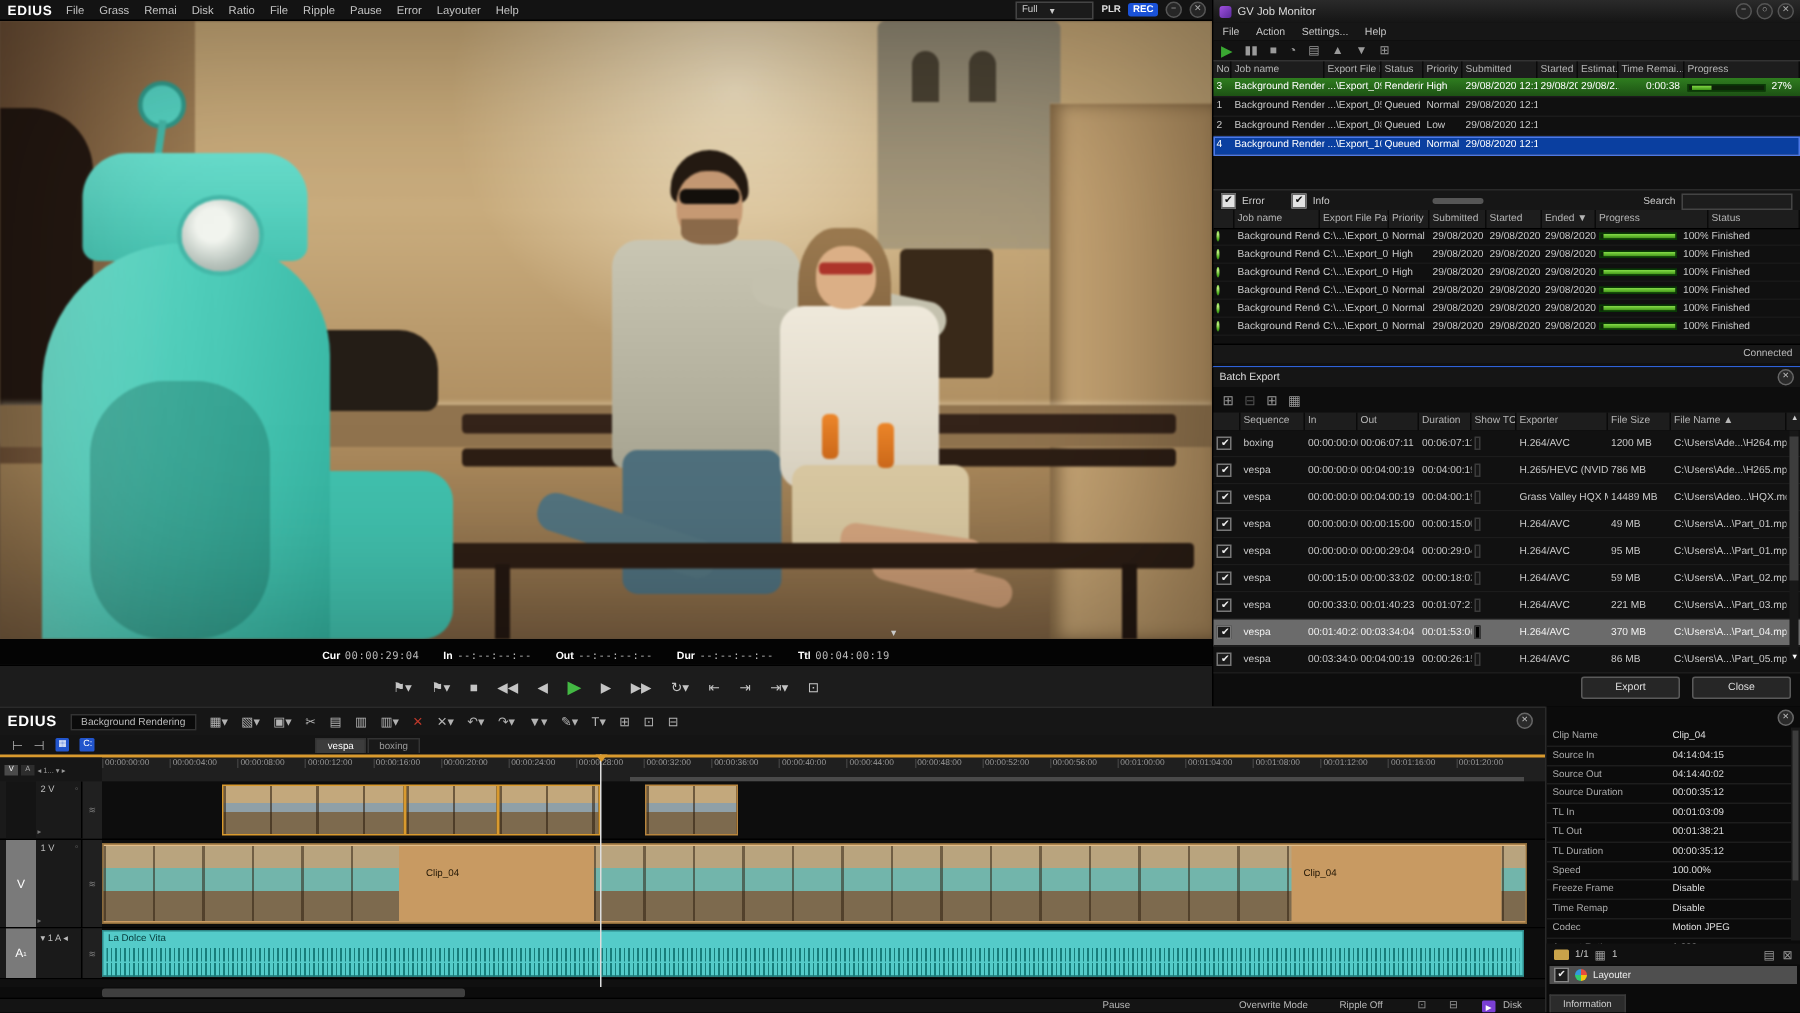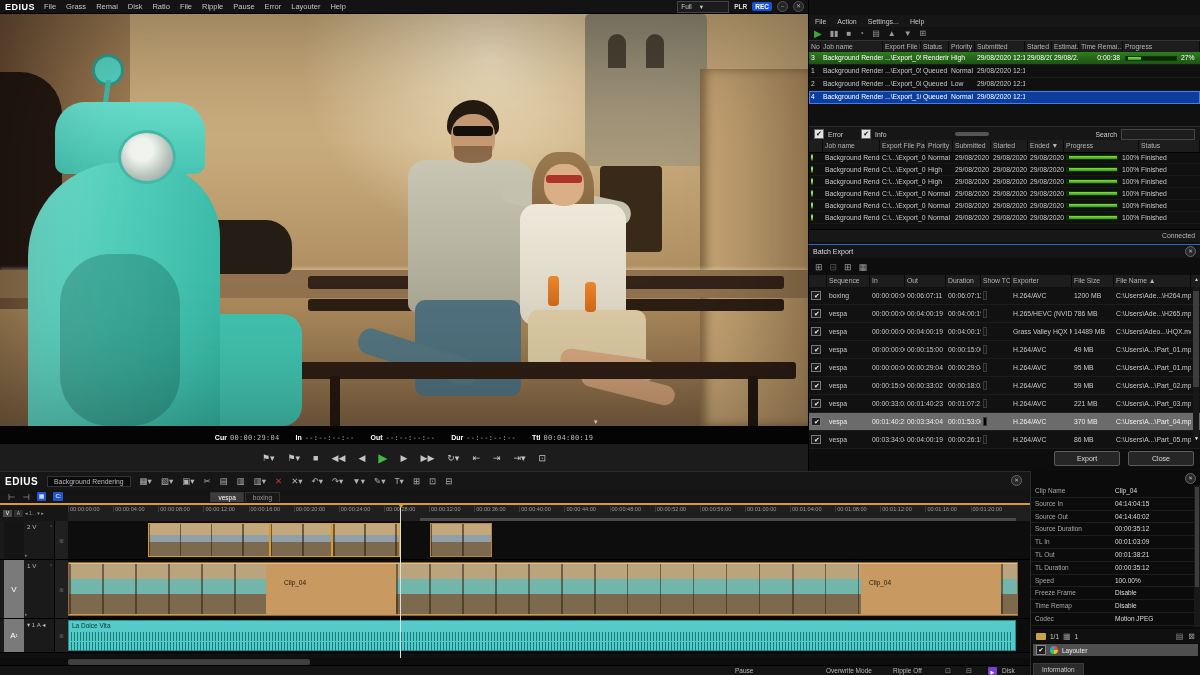--- a/index.html
+++ b/index.html
@@ -333,20 +333,29 @@
     <span class="ticon">▶</span>
     <span class="ticon">▶▶</span>
     <span class="ticon">↻▾</span>
     <span class="ticon">⇤</span>
     <span class="ticon">⇥</span>
     <span class="ticon">⇥▾</span>
     <span class="ticon">⊡</span>
   </div>
 
 <div id="jobmon">
+  <div class="jm-title">
+    <span class="gvicon"></span>
+    <span class="t">GV Job Monitor</span>
+    <div class="jm-wbtns">
+      <span class="wbtn">−</span>
+      <span class="wbtn">○</span>
+      <span class="wbtn">✕</span>
+    </div>
+  </div>
   <div class="jm-menu">
 
   <span>File</span>
       <span>Action</span>
       <span>Settings...</span>
       <span>Help</span>
     </div>
   <div class="jm-toolbar">
 
   <span class="ji green">▶</span>

